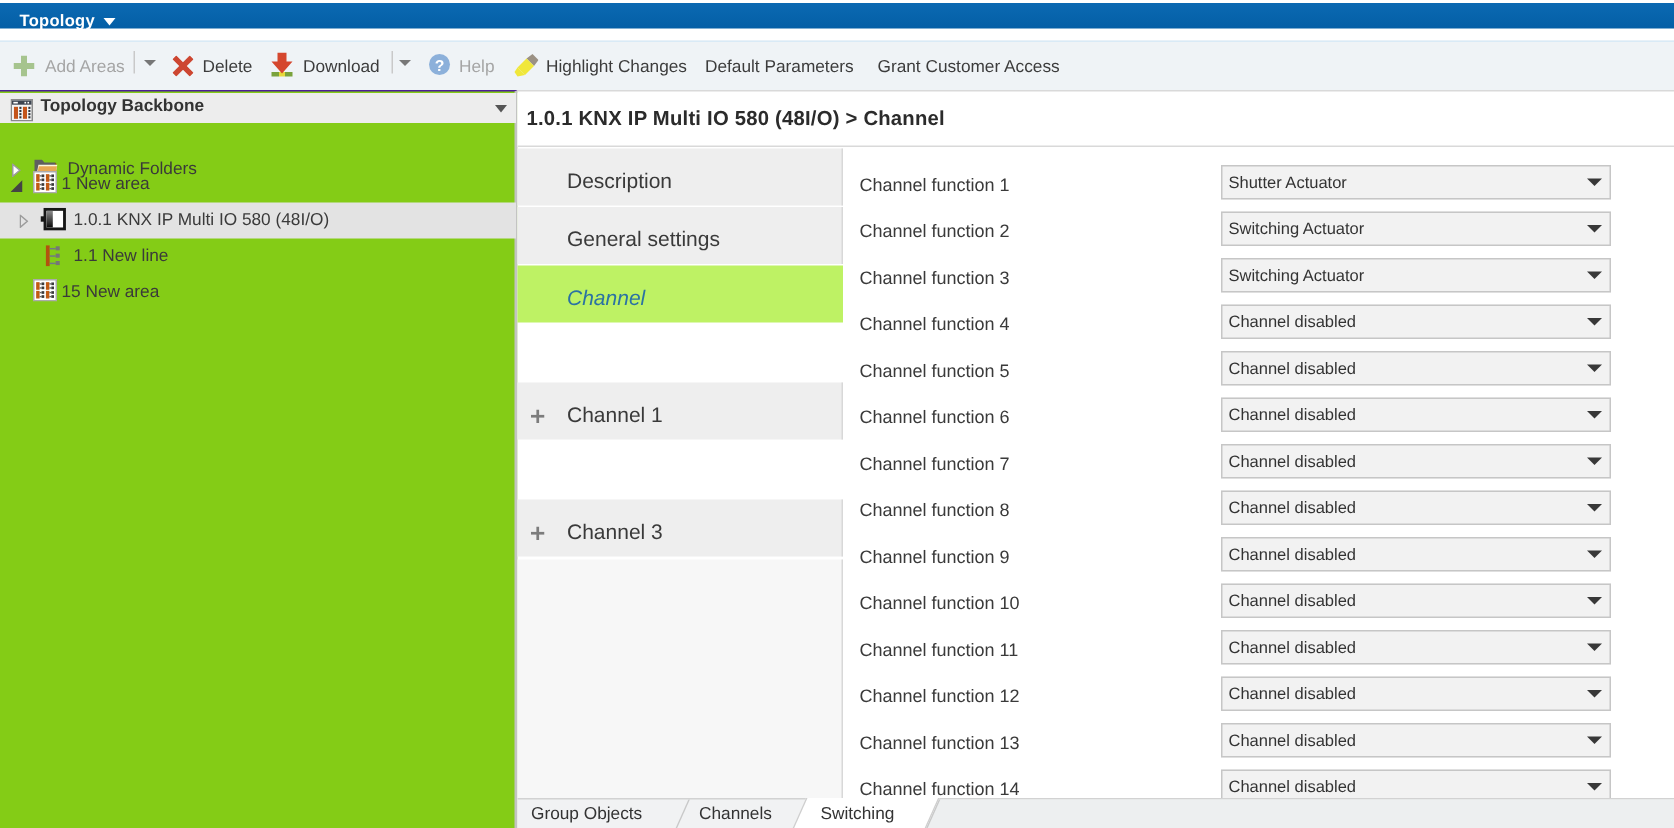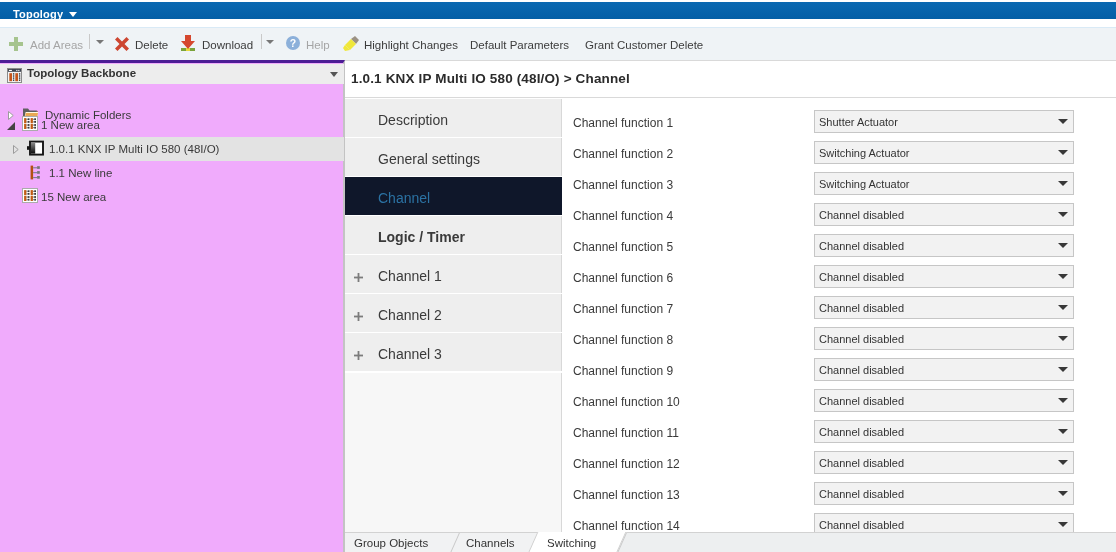--- a/index.html
+++ b/index.html
@@ -13,34 +13,34 @@
   #topbar .dcaret { position:absolute; left:69px; top:10px; }
   
   #toolbar { position:absolute; left:0; top:27px; width:1116px; height:45px; background:#eff3f6; }
   #toolbar .topline { position:absolute; left:0; top:0; width:1116px; height:1px; background:#d9eaf6; }
   #toolbar span.t { position:absolute; font-size:11.5px; line-height:13px; top:12px; white-space:nowrap; }
   .dis { color:#a5a5a5; }
   .en { color:#3c3c3c; }
   .sep { position:absolute; top:7px; width:1px; height:15px; background:#c9c9c9; }
   .gcaret { position:absolute; width:0; height:0; border-left:4px solid transparent; border-right:4px solid transparent; border-top:4px solid #777777; top:13px; }
   
-  #tree { position:absolute; left:0; top:60px; width:345px; height:492px; background:#f0abfc; border-top:3px solid #4c1d95; border-right:2px solid #c3c3c3; }
+  #tree { position:absolute; left:0; top:60px; width:345px; height:492px; background:#84cc16; border-top:1px solid #4c1d95; border-right:2px solid #c3c3c3; }
   #treehead { position:absolute; left:0; top:1px; width:344px; height:20px; background:#ededed; }
   #treehead .txt { position:absolute; left:27px; top:3px; font-size:11.5px; font-weight:bold; color:#333; }
   #treehead .dcaret { position:absolute; left:330px; top:8px; border-top-color:#555; }
   .trow { position:absolute; left:0; width:344px; height:24px; }
   .trow .lbl { position:absolute; top:6px; font-size:11.5px; line-height:13px; color:#3a3a3a; white-space:nowrap; }
   .sel { background:#e3e3e3; }
   
   #rp { position:absolute; left:345px; top:60px; width:771px; height:492px; background:#ffffff; border-top:1px solid #d9d9d9; }
   #phead { position:absolute; left:0; top:1px; width:771px; height:36px; border-bottom:1px solid #d9d9d9; background:#fff; }
   #phead .txt { position:absolute; left:6px; top:9px; letter-spacing:0.15px; font-size:13.5px; line-height:15px; font-weight:bold; color:#2b2b2b; }
   .tab { position:absolute; left:0; width:217px; height:38px; background:#eeeeee; border-right:1px solid #d8d8d8; }
   .tab .txt { position:absolute; left:33px; top:15px; font-size:14px; line-height:13px; color:#3a3a3a; }
-  .tab.selected { background:#0f172a; border-right:none; }
+  .tab.selected { background:#bef264; border-right:none;font-style:italic; }
   .tab.selected .txt { color:#2b72a3; }
   #tabfill { position:absolute; left:0; top:312px; width:217px; height:160px; background:#f7f7f7; border-right:1px solid #d8d8d8; }
   .prow-lbl { position:absolute; left:228px; font-size:12px; line-height:14px; color:#3a3a3a; white-space:nowrap; }
   .dd { position:absolute; left:469px; width:260px; height:23px; background:#f2f2f2; border:1px solid #c6c6c6; }
   .dd .txt { position:absolute; left:4px; top:5px; font-size:11px; line-height:13px; color:#333333; white-space:nowrap; }
   .dd .ar { position:absolute; right:5px; top:8px; width:0; height:0; border-left:5px solid transparent; border-right:5px solid transparent; border-top:5px solid #383838; }
   
   #bbar { position:absolute; left:345px; top:532px; width:771px; height:20px; background:#f1f2f3; border-top:1px solid #d2d2d2; z-index:5; }
   #bbar .btxt { position:absolute; top:4px; font-size:11.5px; line-height:13px; color:#333; white-space:nowrap; }
   .bslant { position:absolute; top:0; width:1px; height:20px; background:#c9c9c9; transform:skewX(-24deg); transform-origin:bottom left; }
@@ -79,21 +79,21 @@
       <text x="7" y="11" font-size="10.5" font-weight="bold" fill="#fff" text-anchor="middle" font-family="Liberation Sans">?</text>
     </svg>
   <span class="t dis" style="left:306px">Help</span>
   <svg class="abs" style="left:342px;top:9px" width="17" height="17" viewBox="0 0 17 17">
       <polygon points="9,3 13,0 17,4 14,8" fill="#9b9184"></polygon>
       <polygon points="3,9 9,3 14,8 8,14" fill="#f0e73a"></polygon>
       <polygon points="3,9 8,14 3,15 1,12" fill="#f0e73a"></polygon>
     </svg>
   <span class="t en" style="left:364px">Highlight Changes</span>
   <span class="t en" style="left:470px">Default Parameters</span>
-  <span class="t en" style="left:585px">Grant Customer Delete</span>
+  <span class="t en" style="left:585px">Grant Customer Access</span>
 </div>
 
 <div id="tree">
   <div id="treehead">
     <svg class="abs" style="left:7px;top:4px" width="15" height="15" viewBox="0 0 15 15">
         <rect x="0.5" y="0.5" width="14" height="14" fill="#f4f4f4" stroke="#8a8a8a"></rect>
         <rect x="1" y="1" width="13" height="2.8" fill="#3d4450"></rect>
         <rect x="1.9" y="1.9" width="3" height="1.1" fill="#ffffff"></rect>
         <rect x="9.3" y="1.9" width="1.1" height="1.1" fill="#ffffff"></rect>
         <rect x="11.3" y="1.9" width="1.1" height="1.1" fill="#ffffff"></rect>
@@ -220,36 +220,26 @@
     </div>
   <div class="tab" style="top:38px">
       <span class="txt">Description</span>
     </div>
   <div class="tab" style="top:77px">
       <span class="txt">General settings</span>
     </div>
   <div class="tab selected" style="top:116px">
       <span class="txt">Channel</span>
     </div>
-  <div class="tab" style="top:155px">
-      <span class="txt" style="font-weight:bold">Logic / Timer</span>
-    </div>
   <div class="tab" style="top:194px">
       <svg class="abs" style="left:9px;top:18px" width="9" height="9" viewBox="0 0 9 9">
         <rect x="3.6" y="0" width="1.8" height="9" fill="#7c7c7c"></rect>
         <rect x="0" y="3.6" width="9" height="1.8" fill="#7c7c7c"></rect>
       </svg>
       <span class="txt">Channel 1</span>
-    </div>
-  <div class="tab" style="top:233px">
-      <svg class="abs" style="left:9px;top:18px" width="9" height="9" viewBox="0 0 9 9">
-        <rect x="3.6" y="0" width="1.8" height="9" fill="#7c7c7c"></rect>
-        <rect x="0" y="3.6" width="9" height="1.8" fill="#7c7c7c"></rect>
-      </svg>
-      <span class="txt">Channel 2</span>
     </div>
   <div class="tab" style="top:272px">
       <svg class="abs" style="left:9px;top:18px" width="9" height="9" viewBox="0 0 9 9">
         <rect x="3.6" y="0" width="1.8" height="9" fill="#7c7c7c"></rect>
         <rect x="0" y="3.6" width="9" height="1.8" fill="#7c7c7c"></rect>
       </svg>
       <span class="txt">Channel 3</span>
     </div>
   <div id="tabfill"></div>
   <div id="params"></div>

